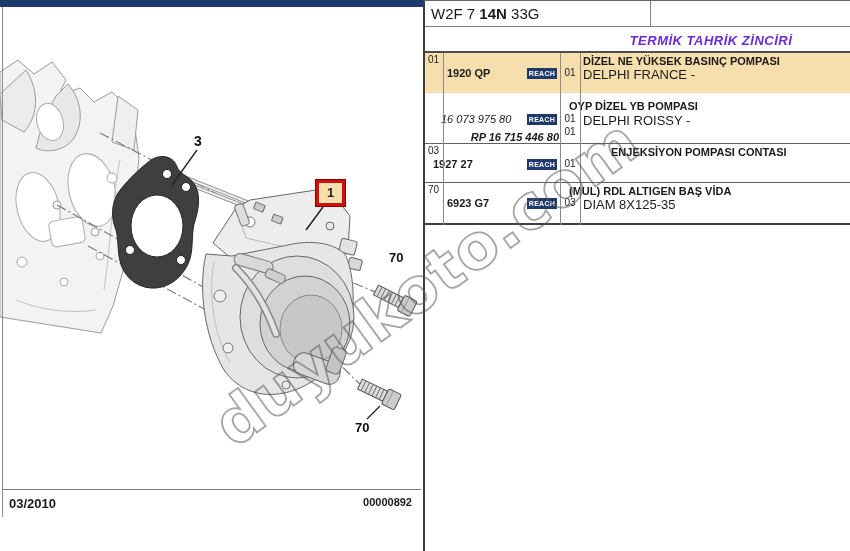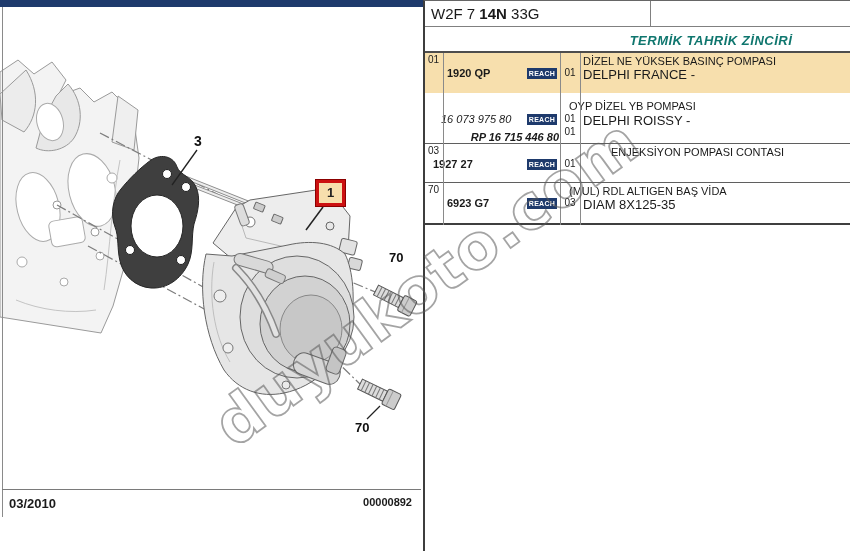--- a/index.html
+++ b/index.html
@@ -47,21 +47,21 @@
     position:absolute; left:423px; top:0; width:427px; height:551px;
     background:#fff; border-left:2px solid #3d3d3d; border-top:1px solid #666;
   }
   .hdr-row { position:absolute; left:0; top:0; width:427px; height:26px; border-bottom:1px solid #808080; }
   .hdr-code { position:absolute; left:6px; top:4px; font-size:15px; white-space:nowrap; }
   .hdr-divider { position:absolute; left:225px; top:0; width:1px; height:26px; background:#808080; }
 
   .title-row { position:absolute; left:0; top:26px; width:427px; height:26px; border-bottom:2px solid #4d4d4d; }
   .title-green {
     position:absolute; left:150px; top:6px; width:272px; text-align:center;
-    color:#0f766e; font-style:italic; font-weight:bold; font-size:13px; letter-spacing:.5px;
+    color:#6d28d9; font-style:italic; font-weight:bold; font-size:13px; letter-spacing:.5px;
   }
 
   .parts-table { position:absolute; left:0; top:52px; width:427px; height:172px; }
   .colline { position:absolute; top:0; height:172px; width:1px; background:#8a8a8a; }
   .cl-ref { left:18px; } .cl-qty1 { left:135px; } .cl-qty2 { left:155px; }
 
   .group { position:absolute; left:0; width:427px; }
   .g1 { top:0;    height:91px; border-bottom:1px solid #5f5f5f; }
   .g2 { top:91px; height:39px; border-bottom:1px solid #5f5f5f; }
   .g3 { top:130px;height:42px; border-bottom:2px solid #3f3f3f; }
@@ -70,21 +70,21 @@
   .ref   { position:absolute; left:3px; top:1px; font-size:10px; color:#222; }
   .part  { position:absolute; font-size:11px; font-weight:bold; white-space:nowrap; }
   .pital { font-weight:normal; font-style:italic; }
   .pboldital { font-weight:bold; font-style:italic; text-align:right; }
   .badge {
     position:absolute; width:30px; height:11px; background:#1e3a6c; color:#fff;
     font-size:7px; font-weight:bold; text-align:center; line-height:11px;
     letter-spacing:.3px; overflow:hidden; cursor:pointer;
   }
   .qty  { position:absolute; font-size:10px; width:18px; text-align:center; }
-  .desc { position:absolute; font-size:11px; font-weight:normal; white-space:nowrap; }
+  .desc { position:absolute; font-size:11px; font-weight:bold; white-space:nowrap; }
   .desc2{ position:absolute; font-size:13px; font-weight:normal; white-space:nowrap; }
 </style>
 </head>
 <body>
 
 <div class="left-panel">
 
   <svg class="diagram-svg" viewBox="0 0 423 551">
 
     <g stroke="#9a9a9a" stroke-width="1" fill="#f3f3f3">

